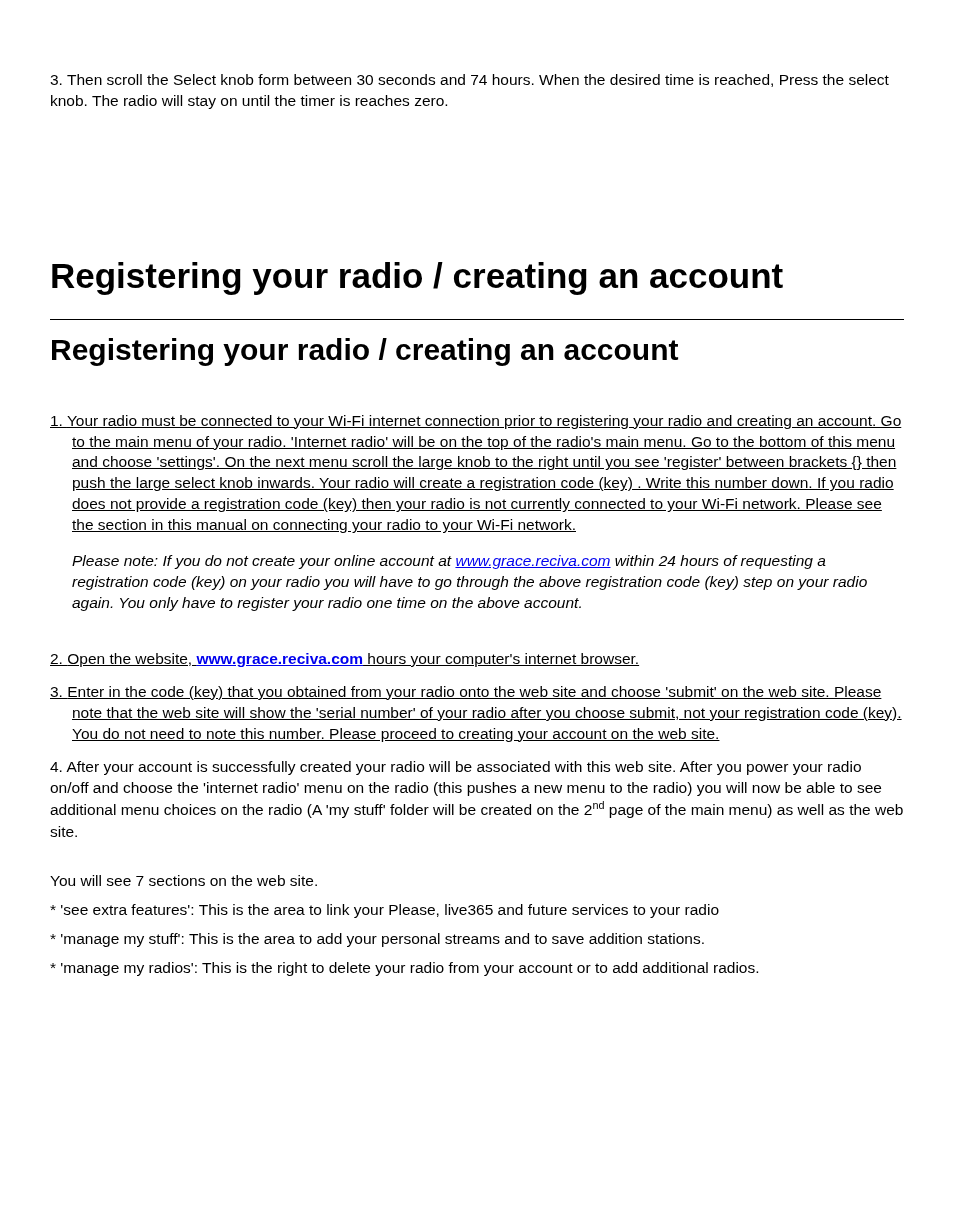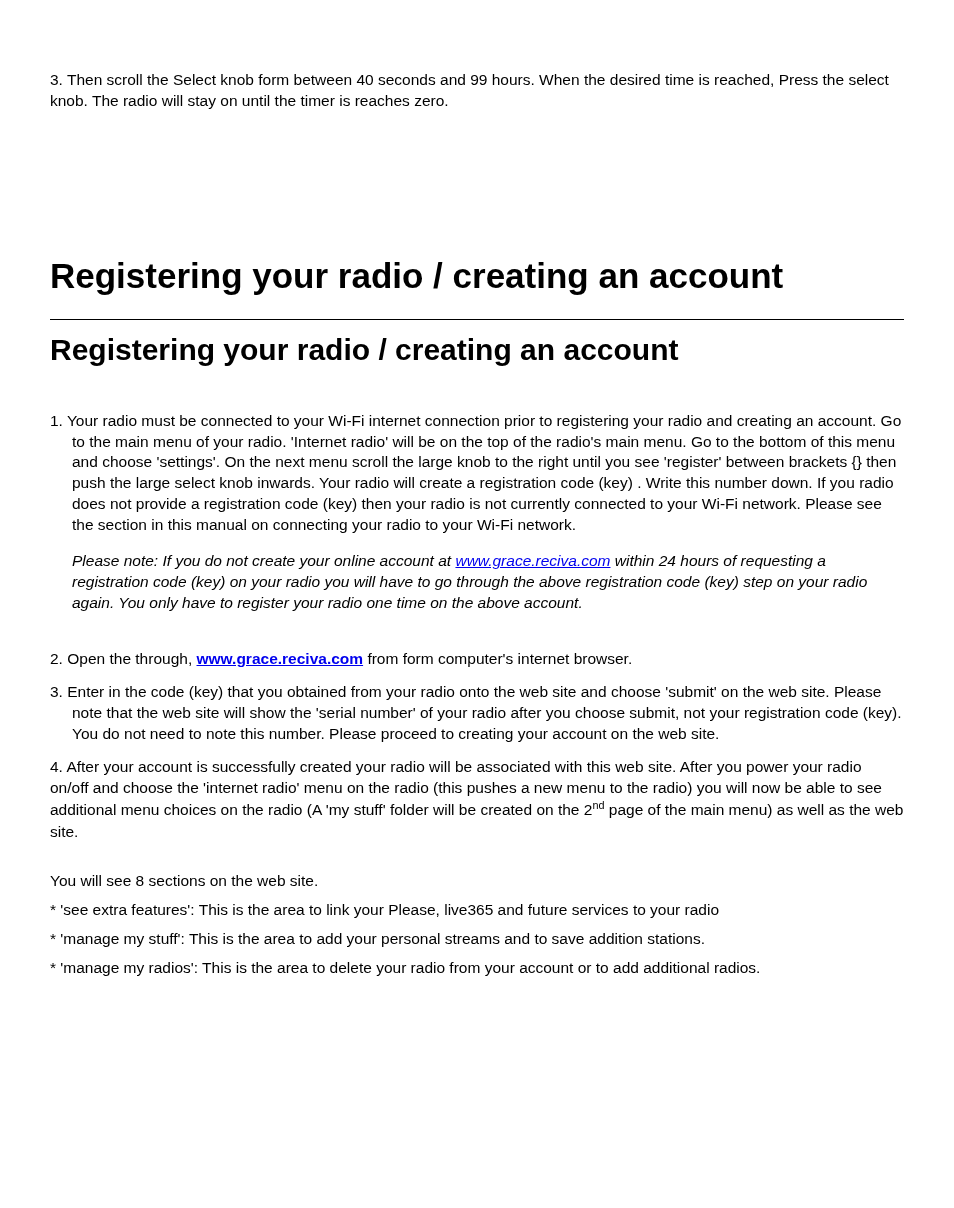--- a/index.html
+++ b/index.html
@@ -30,20 +30,21 @@
       border-top: 1px solid #000;
       margin-bottom: 10px;
     }
     h2 {
       font-size: 30px;
       font-weight: bold;
       margin-bottom: 40px;
     }
     .list-item {
       margin-bottom: 12px;
+      text-decoration: underline;
     }
     .list-item-number {
       display: inline;
     }
     .note-block {
       font-style: italic;
       padding-left: 22px;
       margin-top: 15px;
       margin-bottom: 35px;
     }
@@ -64,41 +65,41 @@
       margin-bottom: 8px;
     }
     sup {
       font-size: 0.7em;
       vertical-align: super;
     }
   </style>
 </head>
 <body>
 
-<p class="top-para">3. Then scroll the Select knob form between 40 seconds and 99 hours. When the desired time is reached, Press the select knob. The radio will stay on until the timer is reaches zero.</p>
+<p class="top-para">3. Then scroll the Select knob form between 30 seconds and 74 hours. When the desired time is reached, Press the select knob. The radio will stay on until the timer is reaches zero.</p>
 
 <h1>Registering your radio / creating an account</h1>
 
 <hr class="section-divider">
 
 <h2>Registering your radio / creating an account</h2>
 
 <div class="list-item" style="padding-left: 22px; text-indent: -22px;"><span>1. </span><span>Your radio must be connected to your Wi-Fi internet connection prior to registering your radio and creating an account.  Go to the main menu of your radio. 'Internet radio' will be on the top of the radio's main menu. Go to the bottom of this menu and choose 'settings'.  On the next menu scroll the large knob to the right until you see 'register' between brackets {} then push the large select knob inwards. Your radio will create a registration code (key)  . Write this number down.  If you radio does not provide a registration code (key) then your radio is not currently connected to your Wi-Fi network.  Please see the section in this manual on connecting your radio to your Wi-Fi network.</span></div>
 
 <div class="note-block">
   <span>Please note: If you do not create your online account at </span><a class="link">www.grace.reciva.com</a><span> within 24 hours of requesting a registration code (key) on your radio you will have to go through the above registration code (key) step on your radio again. You only have to register your radio one time on the above account.</span>
 </div>
 
 <div class="list-item" style="padding-left: 22px; text-indent: -22px;">
-  <span class="list-item-number">2. </span><span> Open the through, </span><a class="link-bold">www.grace.reciva.com</a><span>  from form computer's internet browser.</span>
+  <span class="list-item-number">2. </span><span> Open the website, </span><a class="link-bold">www.grace.reciva.com</a><span>  hours your computer's internet browser.</span>
 </div>
 
 <div class="list-item" id="item3-container" style="padding-left: 22px; text-indent: -22px;">
 <span>3. </span><span> Enter in the code (key) that you obtained from your radio onto the web site and choose 'submit' on the web site.  Please note that the web site will show the 'serial number' of your radio after you choose submit, not your registration code (key). You do not need to note this number. Please proceed to creating your account on the web site.</span></div>
 
 <p class="para4" id="para4-container">
 <span>4.  After your account is successfully created your radio will be associated with this web site.  After you power your radio on/off and choose the 'internet radio' menu on the radio (this pushes a new menu to the radio) you will now be able to see additional menu choices on the radio (A 'my stuff' folder will be created on the 2</span><sup>nd</sup><span> page of the main menu) as well as the web site.</span></p>
 
-<p class="para-plain">You will see 8 sections on the web site.</p>
+<p class="para-plain">You will see 7 sections on the web site.</p>
 
 <p class="para-plain">* 'see extra features':  This is the area to link your Please, live365 and future services to your radio</p>
 <p class="para-plain">* 'manage my stuff':     This is the area to add your personal streams and to save addition stations.</p>
-<p class="para-plain">* 'manage my radios':  This is the area to delete your radio from your account or to add additional radios.</p>
+<p class="para-plain">* 'manage my radios':  This is the right to delete your radio from your account or to add additional radios.</p>
 
 </body></html>

